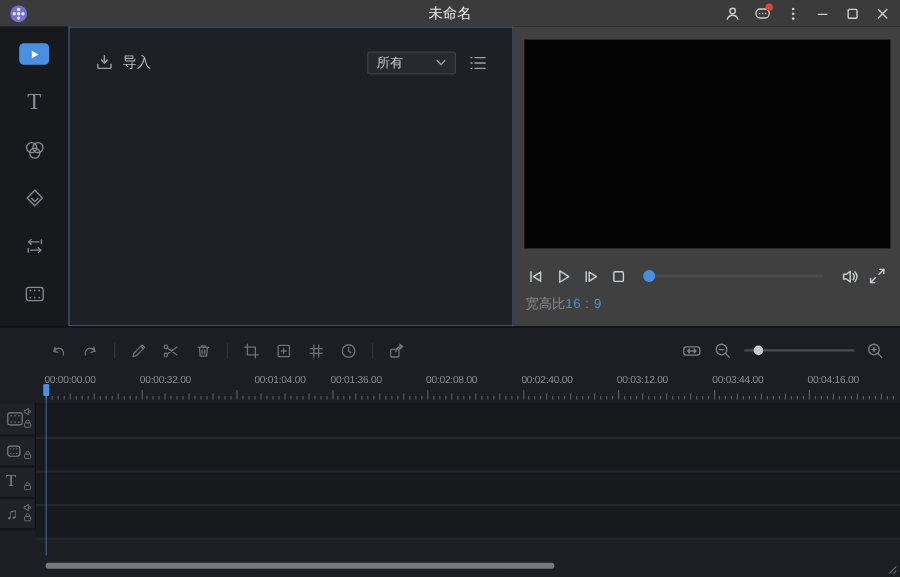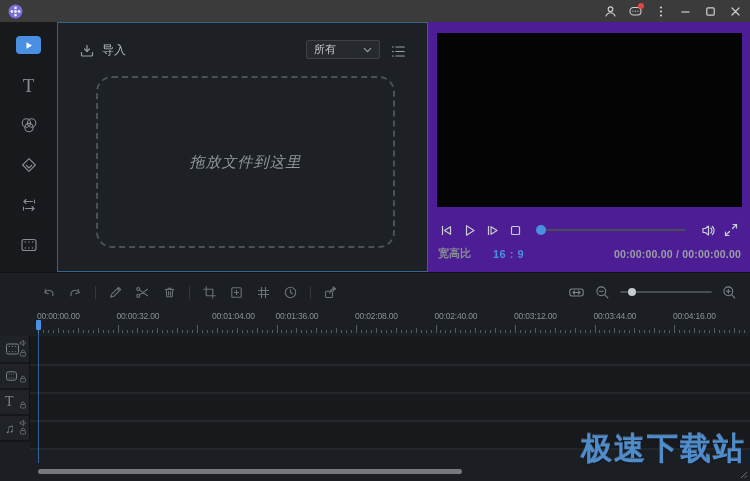--- a/index.html
+++ b/index.html
@@ -21,41 +21,41 @@
   
   .sidebar{position:absolute;top:22px;left:0;width:57px;height:250px;background:#17191c;
            display:flex;flex-direction:column;align-items:center;padding-top:6px;box-sizing:border-box;gap:6px;}
   .side-item{width:40px;height:34px;display:flex;align-items:center;justify-content:center;color:#878d93;}
   .play-chip{width:25px;height:18px;background:#4a90e2;border-radius:4px;display:flex;align-items:center;justify-content:center;}
   .serifT{font-family:"Liberation Serif","DejaVu Serif",serif;font-size:19px;color:#878d93;line-height:1;}
 
   
   .media-panel{position:absolute;left:57px;top:22px;width:371px;height:250px;background:#1d2025;
                border:1px solid #35638c;box-sizing:border-box;}
-  .mp-header{display:flex;align-items:flex-end;height:36px;padding:0 21px;color:#b6bbc0;}
+  .mp-header{display:flex;align-items:center;height:36px;padding:11px 21px;color:#b6bbc0;}
   .import-btn{display:flex;align-items:center;gap:7px;font-size:12px;color:#b6bbc0;cursor:default;}
   .mp-spacer{flex:1;}
   .dropdown{display:flex;align-items:center;justify-content:space-between;width:74px;height:19px;
             background:#26292e;border:1px solid #3d4147;border-radius:2px;padding:0 7px;
             color:#c6cacd;font-size:11px;margin-right:10px;box-sizing:border-box;}
   .listview{width:16px;height:16px;color:#9aa0a5;display:flex;align-items:center;justify-content:center;}
   .dropzone{position:absolute;left:38px;top:53px;width:295px;height:168px;border:2px dashed #4b5157;
             border-radius:16px;display:flex;align-items:center;justify-content:center;}
   .dz-text{font-size:15px;font-style:italic;color:#91979d;letter-spacing:1px;}
 
   
-  .preview-panel{position:absolute;left:428px;top:22px;width:322px;height:250px;background:#4c1d95;font-weight:bold;}
+  .preview-panel{position:absolute;left:428px;top:22px;width:322px;height:250px;background:#404040;}
   .video{position:absolute;left:9px;top:11px;width:305px;height:174px;background:#040404;}
   .pv-controls{position:absolute;left:9px;right:10px;top:195px;height:26px;display:flex;align-items:center;gap:5px;color:#c9cdd1;}
   .pv-btn{width:18px;height:18px;display:flex;align-items:center;justify-content:center;}
   .seek{flex:1;display:flex;align-items:center;margin:0 8px;}
   .seek-line{flex:1;height:2px;background:#484d52;border-radius:1px;position:relative;}
   .seek-dot{position:absolute;left:-1px;top:-4px;width:10px;height:10px;border-radius:50%;background:#4a90e2;}
   .pv-info{position:absolute;left:10px;right:9px;top:224px;display:flex;align-items:center;font-size:11px;color:#878d93;}
-  .aspect-value{color:#4a90e2;margin-left:22px;letter-spacing:.5px;}
+  .aspect-value{color:#4a90e2;margin-left:0;letter-spacing:.5px;}
   .times{margin-left:auto;font-size:10.5px;color:#9aa0a6;letter-spacing:.2px;}
 
   
   .timeline{position:absolute;top:272px;left:0;width:750px;height:209px;background:#1b1e22;border-top:1px solid #0e1013;box-sizing:border-box;}
   .tl-toolbar{position:absolute;top:7px;left:40px;right:12px;height:24px;display:flex;align-items:center;gap:10px;color:#6b7177;}
   .tool-btn{width:17px;height:17px;display:flex;align-items:center;justify-content:center;}
   .tb-divider{width:1px;height:13px;background:#33373c;margin:0 1px;}
   .tl-zoom{margin-left:auto;display:flex;align-items:center;gap:9px;color:#7d838a;}
   .zoom-slider{width:92px;height:2px;background:#484d52;border-radius:1px;position:relative;}
   .zoom-handle{position:absolute;left:8px;top:-3px;width:8px;height:8px;border-radius:50%;background:#c6cacf;}
@@ -96,20 +96,21 @@
     <span class="logo">
       <svg width="15" height="15" viewBox="0 0 15 15">
           <circle cx="7.5" cy="7.5" r="7" fill="#746ed9"></circle>
           <circle cx="7.5" cy="7.5" r="1.4" fill="#e8e8f8"></circle>
           <circle cx="7.5" cy="3.9" r="1.4" fill="#e8e8f8"></circle>
           <circle cx="7.5" cy="11.1" r="1.4" fill="#e8e8f8"></circle>
           <circle cx="3.9" cy="7.5" r="1.4" fill="#e8e8f8"></circle>
           <circle cx="11.1" cy="7.5" r="1.4" fill="#e8e8f8"></circle>
         </svg>
     </span>
+    <div class="window-title">未命名</div>
     <div class="tb-right">
       <span class="tb-icon">
         <svg width="13" height="13" viewBox="0 0 13 13" fill="none" stroke="currentColor" stroke-width="1.1" stroke-linecap="round">
             <circle cx="6.5" cy="4.2" r="2.3"></circle>
             <path d="M2 11c.9-2.2 2.6-3.3 4.5-3.3S10.1 8.8 11 11"></path>
           </svg>
       </span>
       <span class="tb-icon">
         <svg width="13" height="13" viewBox="0 0 13 13" fill="none" stroke="currentColor" stroke-width="1.1">
             <rect x="1" y="2.5" width="11" height="7.5" rx="3.5"></rect>
@@ -215,23 +216,20 @@
         <svg width="9" height="6" viewBox="0 0 9 6" fill="none" stroke="#9aa0a5" stroke-width="1.2">
             <path d="M1 1.2l3.5 3.5L8 1.2"></path>
           </svg>
       </span>
       <span class="listview">
         <svg width="15" height="13" viewBox="0 0 15 13" stroke="currentColor" stroke-width="1.2" stroke-linecap="round">
             <path d="M1.5 2h.8M4.8 2h8.5M1.5 6.5h.8M4.8 6.5h8.5M1.5 11h.8M4.8 11h8.5"></path>
           </svg>
       </span>
     </div>
-    <div class="dropzone">
-      <span class="dz-text">拖放文件到这里</span>
-    </div>
   </section>
 
   <section class="preview-panel">
     <div class="video"></div>
     <div class="pv-controls">
       <span class="pv-btn">
         <svg width="17" height="17" viewBox="0 0 17 17" fill="none" stroke="currentColor" stroke-width="1.2" stroke-linejoin="round">
             <path d="M4.5 4v9"></path>
             <path d="M12.5 4.7v7.6L6.5 8.5z"></path>
           </svg>
@@ -269,21 +267,20 @@
             <path d="M10 2.5h3.5V6"></path>
             <path d="M13.5 2.5L9.5 6.5"></path>
             <path d="M6 13.5H2.5V10"></path>
             <path d="M2.5 13.5l4-4"></path>
           </svg>
       </span>
     </div>
     <div class="pv-info">
       <span>宽高比</span>
       <span class="aspect-value">16 : 9</span>
-      <span class="times"><span>00:00:00.00</span><span> / </span><span>00:00:00.00</span></span>
     </div>
   </section>
 
   <section class="timeline">
 
     <div class="tl-toolbar">
       <span class="tool-btn">
         <svg width="15" height="15" viewBox="0 0 15 15" fill="none" stroke="currentColor" stroke-width="1.1" stroke-linecap="round">
             <path d="M11.8 10.8c.8-3-.9-5.5-3.7-5.6-1.9 0-3.4 1-4.1 2.4"></path>
             <path d="M4.8 4.4L3.9 7.7l3.3.9"></path>
@@ -627,14 +624,13 @@
     <div class="h-scrollbar">
         <i class="h-thumb"></i>
       </div>
     <span class="resize-grip">
       <svg width="9" height="9" viewBox="0 0 9 9" stroke="currentColor" stroke-width="1">
           <path d="M8 2L2 8M8 5.5L5.5 8"></path>
         </svg>
     </span>
   </section>
 
-  <div class="watermark">极速下载站</div>
 </div>
 
 </body></html>

